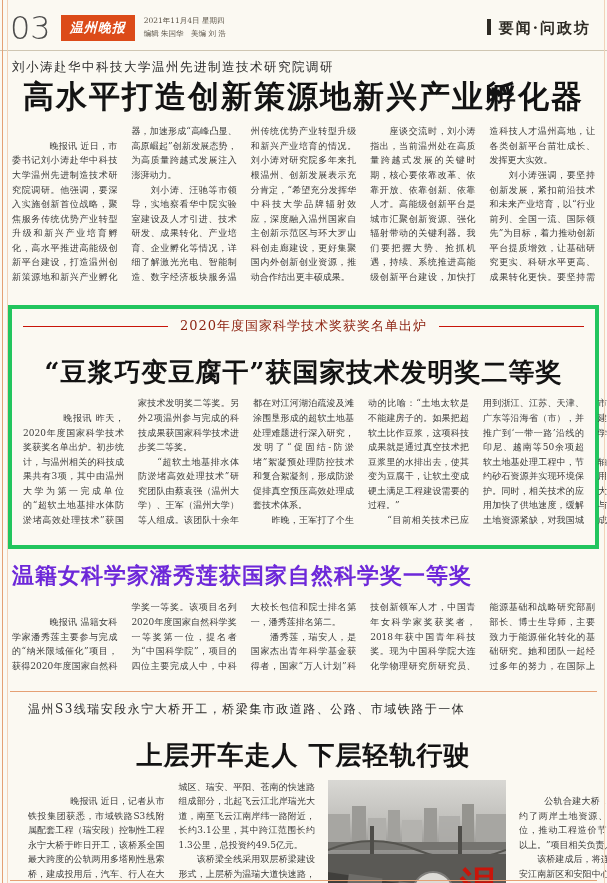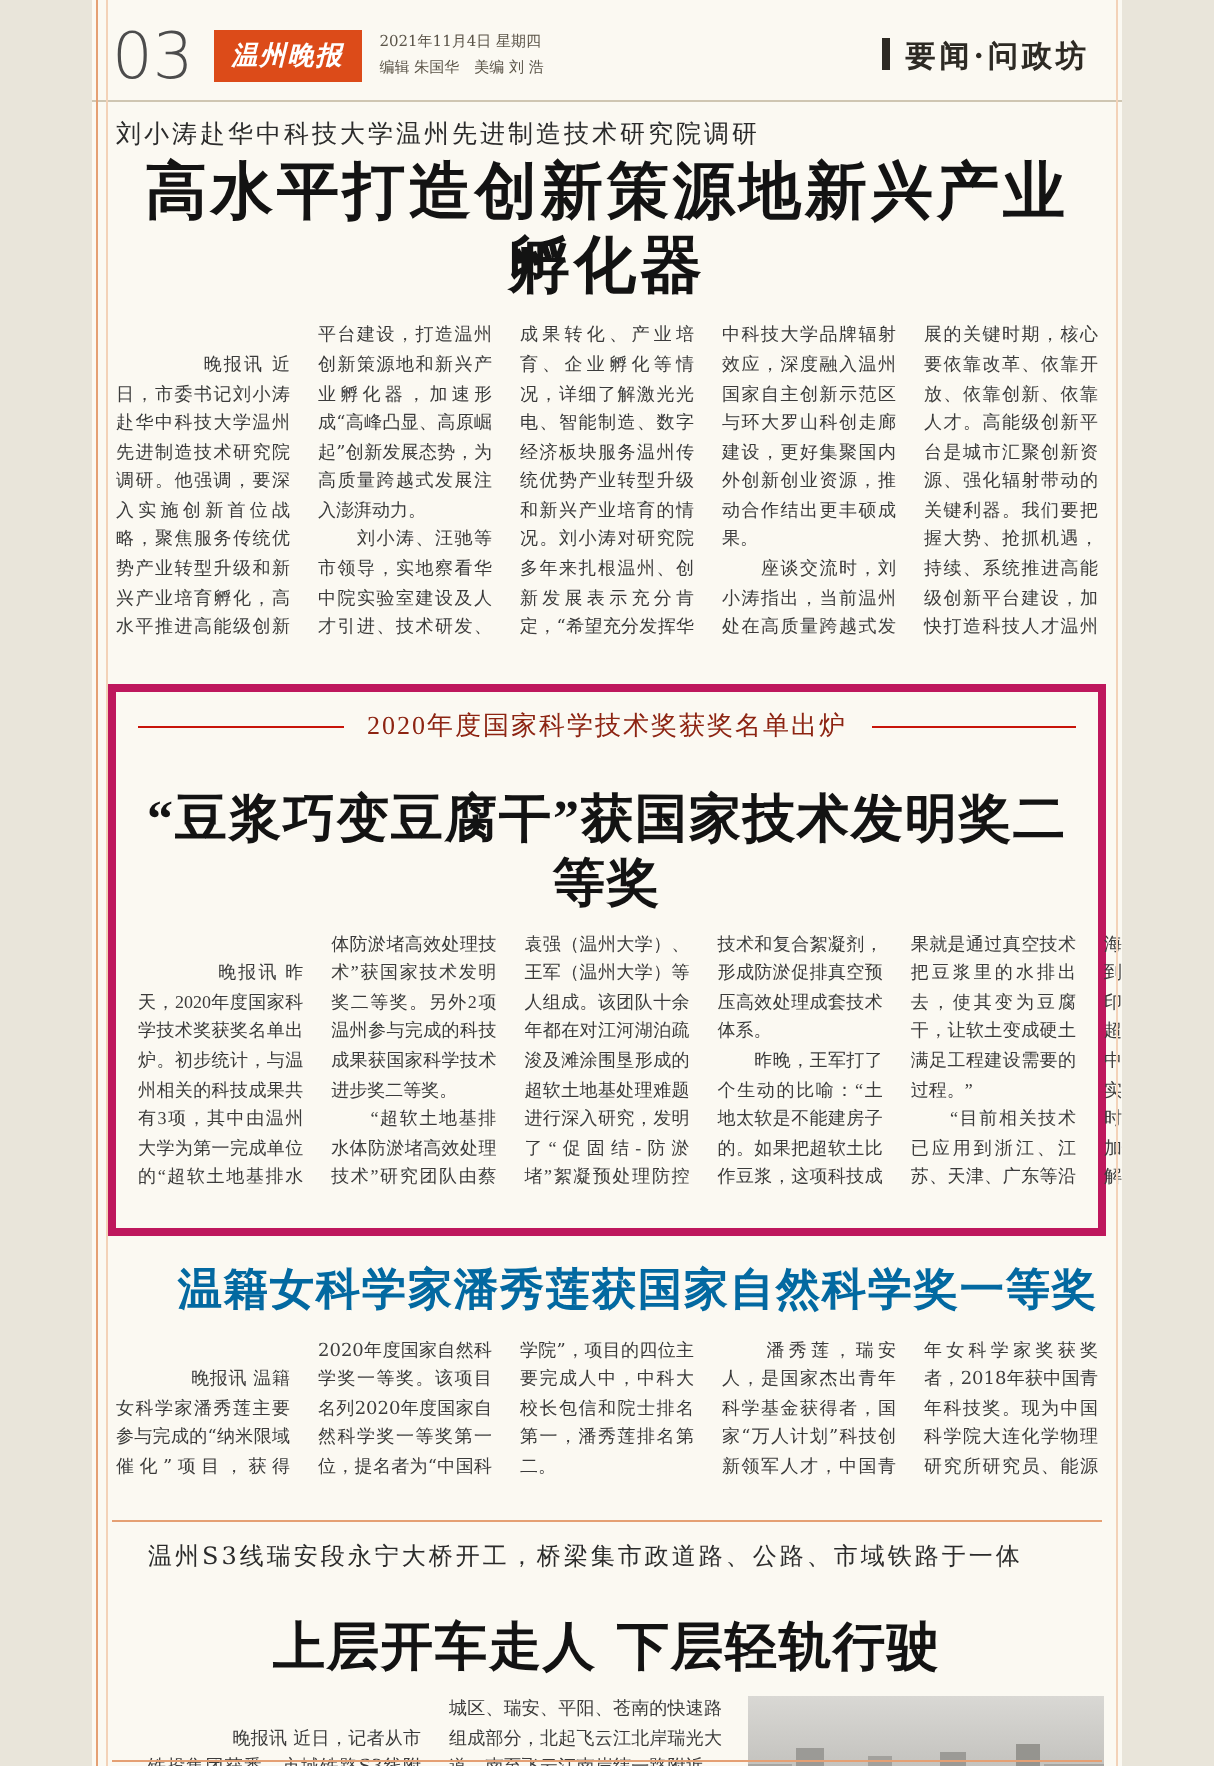--- a/index.html
+++ b/index.html
@@ -1,18 +1,18 @@
 <!DOCTYPE html>
 <html><head>
 <meta charset="utf-8">
 <style>
   * { margin:0; padding:0; box-sizing:border-box; }
   html,body { background:#e9e5da; }
   .page {
-    position:relative; width:515px; height:883px; margin:0 auto;
+    position:relative; width:607px; height:883px; margin:0 auto;
     background:#fbf9f2; color:#3b3b3b; overflow:hidden;
     font-family:"DejaVu Serif","Liberation Serif",serif;
   }
   .edge-rule-left  { position:absolute; left:2px;  top:0; bottom:0; width:1px; background:#e5a074; }
   .edge-rule-left2 { position:absolute; left:7px;  top:0; bottom:0; width:1px; background:#f3d2b8; }
   .edge-rule-right { position:absolute; right:2px; top:0; bottom:0; width:1px; background:#f3d2b8; }
   .page-bottom-rule{ position:absolute; bottom:2px; left:10px; right:10px; height:1px; background:#e5a074; }
 
   
   .header {
@@ -30,35 +30,35 @@
     padding:4px 9px; letter-spacing:1px; white-space:nowrap;
   }
   .date-block { margin-left:9px; font-size:7.5px; color:#5a5347; line-height:1.7; }
   .section-label { display:flex; align-items:flex-start; font-size:15px; font-weight:bold; color:#2d2a24; letter-spacing:2px; }
   .section-bar { width:4px; height:16px; background:#2d2a24; margin-right:8px; }
 
   
   .kicker   { text-align:left; font-size:12.5px; color:#2b2b2b; letter-spacing:1.5px; }
   .headline-xl { text-align:center; font-size:31px; font-weight:bold; color:#131313; letter-spacing:2px; line-height:1.2; }
   .headline-l  { text-align:center; font-size:26px; font-weight:bold; color:#131313; letter-spacing:1px; line-height:1.2;margin-top:22px; }
-  .headline-m  { text-align:right; font-size:22px; font-weight:bold; color:#0369a1; letter-spacing:1px; }
+  .headline-m  { text-align:left; font-size:22px; font-weight:bold; color:#6d28d9; letter-spacing:1px; }
   .cols {
     font-size:9px; line-height:1.62; text-align:justify; color:#3b3b3b;
     white-space:pre-wrap; column-gap:14px; column-fill:auto;
   }
 
   
   .article-1 { padding:8px 12px 0; }
   .article-1 .kicker { margin-bottom:2px; }
   .article-1 .headline-xl { margin-bottom:9px; }
   .cols-a1 { column-count:5; height:172px; }
 
   
   .red-box {
-    margin:9px 8px 0; border:4px solid #be185d; padding:6px 11px 7px;font-family:Liberation Serif, serif;
+    margin:9px 8px 0; border:4px solid #22c55e; padding:6px 11px 7px;
   }
   .kicker-ruled { display:flex; align-items:center; justify-content:center; margin:2px 0 3px; }
   .kicker-ruled .rule { flex:1; max-width:150px; height:1px; background:#c8150a; }
   .kicker-text { margin:0 12px; font-size:13px; color:#8d2412; letter-spacing:1px; white-space:nowrap; }
   .red-box .headline-l { margin-bottom:8px; }
   .cols-a2 { column-count:5; height:142px; }
 
   
   .article-3 { padding:12px 12px 0; }
   .article-3 .headline-m { margin-bottom:9px; }

